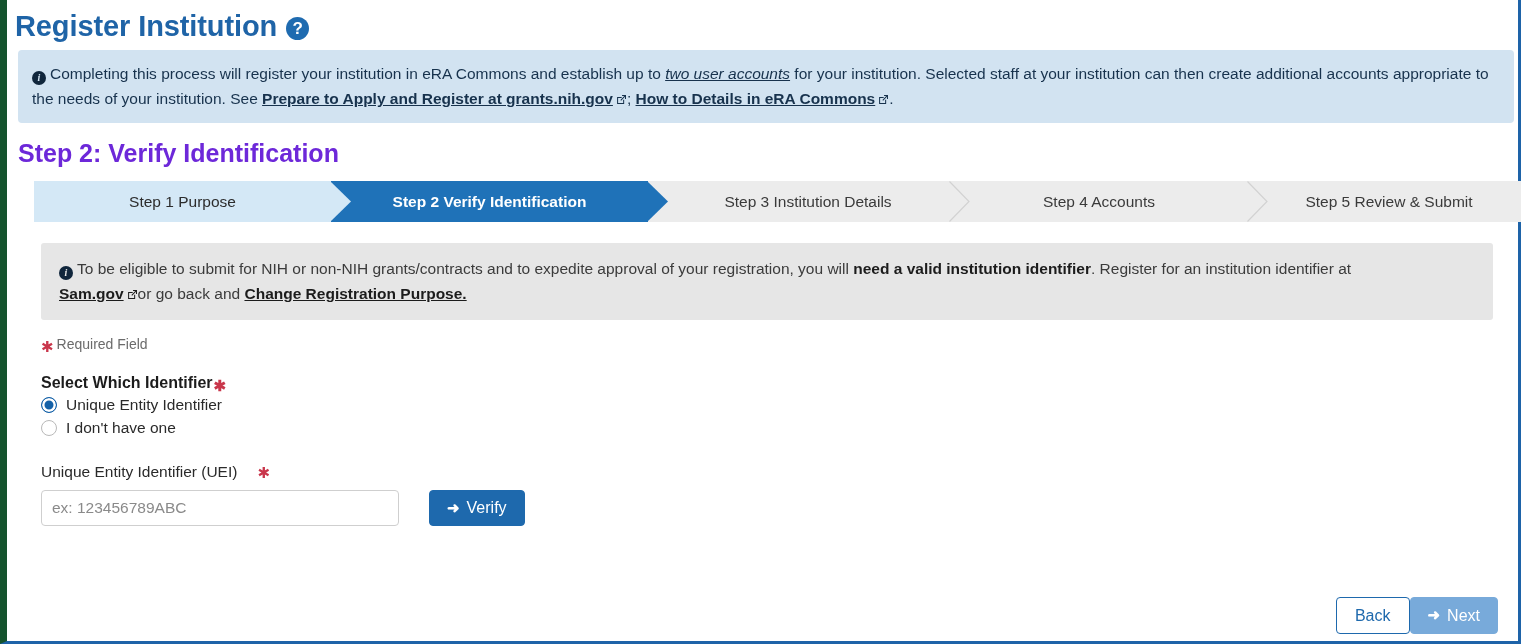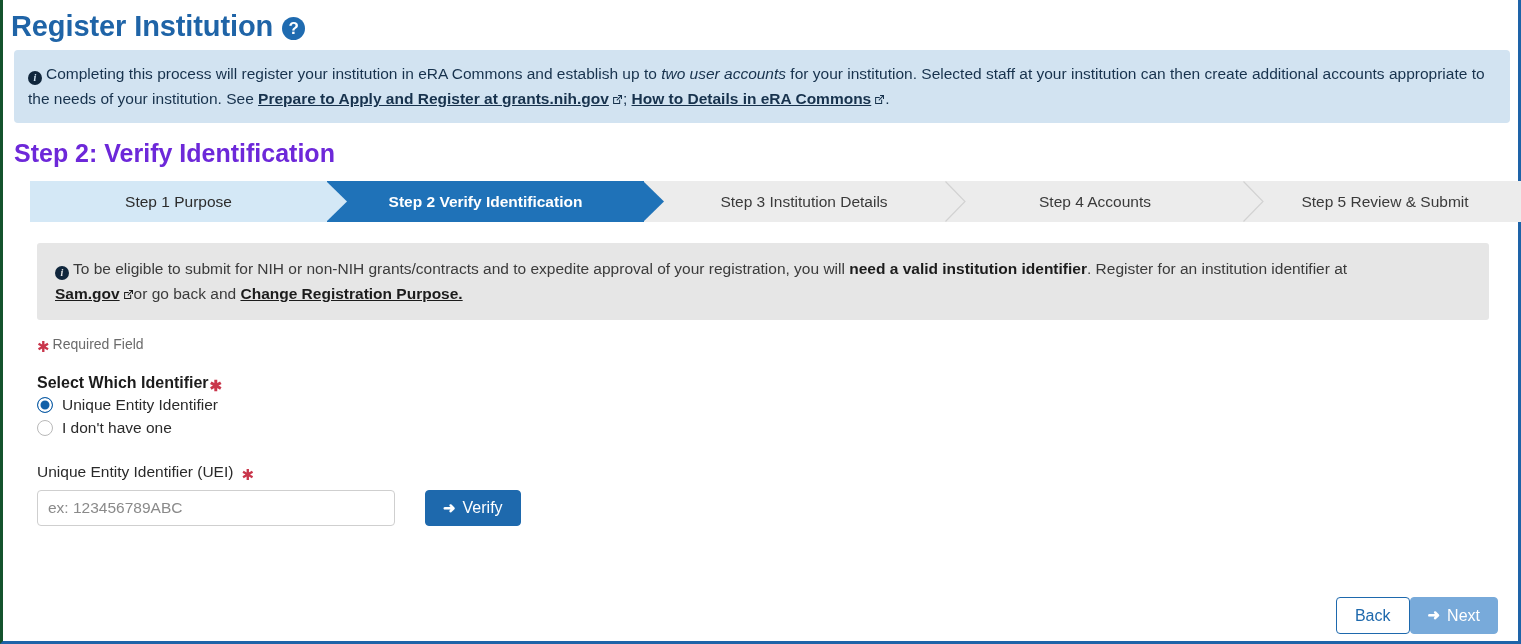--- a/index.html
+++ b/index.html
@@ -10,21 +10,21 @@
     background: #ffffff;
     font-family: "Liberation Sans", sans-serif;
     color: #212121;
     overflow: hidden;
   }
   .page {
     position: relative;
     width: 1521px;
     height: 644px;
     background: #ffffff;
-    border-left: 3px solid #14532d;
+    border-left: 7px solid #14532d;
     border-right: 3px solid #1e63a8;
     border-bottom: 3px solid #1e63a8;
   }
 
   
   .page-title-row {
     display: flex;
     align-items: center;
     gap: 9px;
     padding: 8px 0 0 8px;
@@ -77,21 +77,21 @@
     font-size: 10px;
     font-weight: bold;
     font-family: "Liberation Serif", serif;
     font-style: italic;
     line-height: 1;
     position: relative;
     top: 2px;
     margin-right: 4px;
   }
   .info-dot.grey-bg { color: #e8e8e8; }
-  .top-banner em { font-style: italic; }
+  .top-banner em { font-style: italic; text-decoration: underline; }
   .banner-link {
     color: #17324d;
     font-weight: bold;
     text-decoration: underline;
     cursor: pointer;
     white-space: nowrap;
   }
   .ext-icon {
     display: inline-block;
     width: 11px; height: 11px;
@@ -220,22 +220,21 @@
     background: #1461a8;
     box-shadow: inset 0 0 0 2.5px #ffffff;
   }
   .radio-label { font-size: 15.5px; color: #2a2a2a; }
   .field-label {
     font-size: 15.5px;
     color: #2a2a2a;
     margin-top: 26px;
     margin-bottom: 9px;
     display: flex;
-    align-items: center;
-    gap: 8px;
+    gap: 20px;
   }
   .input-row { display: flex; align-items: center; gap: 30px; }
   .text-input {
     width: 358px;
     height: 36px;
     border: 1px solid #cfcfcf;
     border-radius: 4px;
     background: #ffffff;
     padding: 0 10px;
     font-size: 15.5px;

